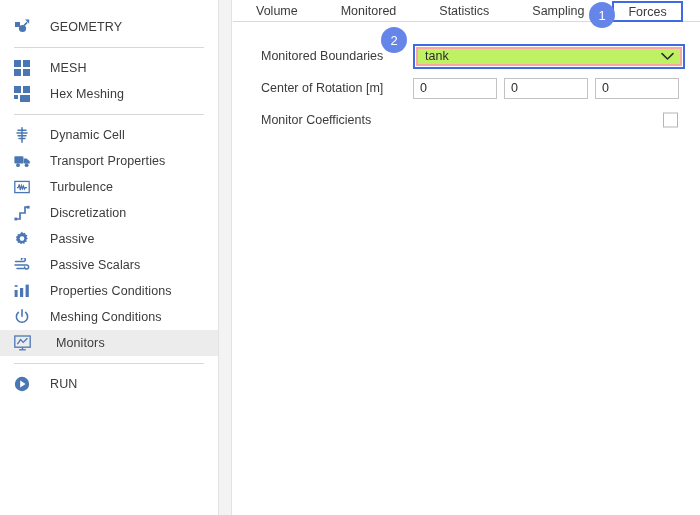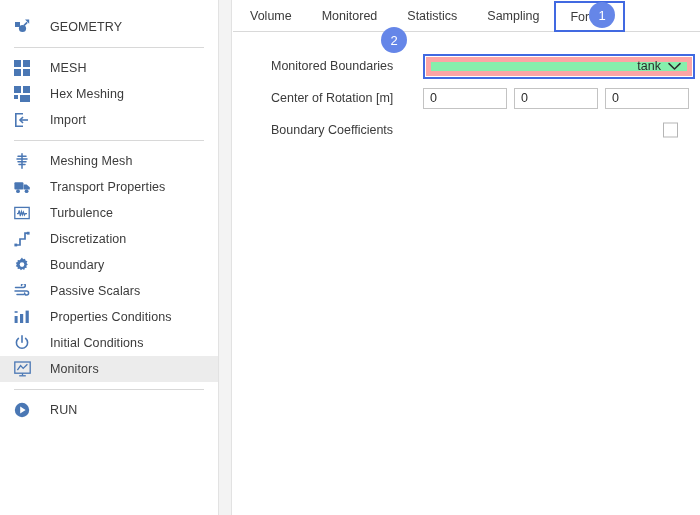--- a/index.html
+++ b/index.html
@@ -23,21 +23,21 @@
     background: #ffffff;
   }
   .nav-row {
     position: relative;
     display: flex;
     align-items: center;
     height: 26px;
     padding-left: 14px;
     box-sizing: border-box;
   }
-  .nav-row.selected { background: #ececec; }
+  .nav-row.selected { background: #ececec; gap: 6px; }
   .nav-icon {
     width: 24px; height: 20px;
     flex: 0 0 24px;
     display: flex;
     align-items: center;
     justify-content: flex-start;
     color: #4a77b4;
   }
   .nav-icon svg { display: block; }
   .nav-label {
@@ -69,26 +69,27 @@
   #panel {
     position: absolute;
     left: 233px; top: 0;
     width: 467px; height: 515px;
     background: #ffffff;
   }
 
   
   #tabbar {
     position: relative;
-    height: 32px;
+    height: 22px;
     border-bottom: 1px solid #d9d9d9;
     display: flex;
     align-items: stretch;
-    padding-left: 2px;
-    box-sizing: border-box;
+    padding-left: 8px;
+    box-sizing: border-box;
+    gap: 13px;
   }
   .tab {
     display: flex;
     align-items: center;
     justify-content: center;
     padding: 0 14px;
     font-size: 12.5px;
     color: #3b3b3b;
     white-space: nowrap;
     box-sizing: border-box;
@@ -105,21 +106,21 @@
   
   #formbody {
     position: relative;
     padding: 18px 0 0 0;
   }
   .form-row {
     position: relative;
     display: flex;
     align-items: center;
     height: 32px;
-    padding-left: 38px;
+    padding-left: 28px;
     box-sizing: border-box;
   }
   .form-label {
     width: 152px;
     flex: 0 0 152px;
     font-size: 12.5px;
     color: #3b3b3b;
     white-space: nowrap;
   }
   .field-area { display: flex; align-items: center; }
@@ -129,26 +130,25 @@
     position: relative;
     width: 272px;
     height: 25px;
     box-sizing: border-box;
     border: 2px solid #4169e1;
     background: #ffffff;
   }
   .dropdown-inner {
     position: absolute;
     left: 1px; top: 1px; right: 1px; bottom: 1px;
-    border: 5px solid #fca5a5;
-    background: #86efac;
-    display: flex;
-    align-items: center;
-    box-sizing: border-box;
-    text-align: right;
+    border: 2px solid #fca5a5;
+    background: #bef264;
+    display: flex;
+    align-items: center;
+    box-sizing: border-box;
   }
   .dropdown-value {
     padding-left: 7px;
     font-size: 12.5px;
     color: #2b2b2b;
     flex: 1 1 auto;
     white-space: nowrap;
     overflow: hidden;
   }
   .dropdown-caret {
@@ -242,45 +242,35 @@
         <svg width="16" height="16" viewBox="0 0 16 16" fill="#4a77b4">
           <rect x="0" y="0" width="7" height="7"></rect>
             <rect x="9" y="0" width="7" height="7"></rect>
           <rect x="0" y="9" width="4" height="4"></rect>
             <rect x="6" y="9" width="10" height="7"></rect>
         </svg>
       </span>
       <span class="nav-label">Hex Meshing</span>
     </div>
 
-    <div class="nav-row">
-      <span class="nav-icon">
-        <svg width="16" height="16" viewBox="0 0 16 16" fill="none" stroke="#4a77b4" stroke-width="1.6">
-          <path d="M9 1.8 H1.8 V14.2 H9"></path>
-          <path d="M14 8 H6" stroke-width="1.6"></path>
-          <path d="M9 5 L6 8 L9 11" fill="none"></path>
-        </svg>
-      </span>
-      <span class="nav-label">Import</span>
-    </div>
 
     <div class="nav-sep"></div>
 
 
     <div class="nav-row">
       <span class="nav-icon">
         <svg width="16" height="16" viewBox="0 0 16 16" fill="none" stroke="#4a77b4" stroke-width="1.5" stroke-linecap="round">
           <path d="M8 0.8 V15.2"></path>
           <path d="M4 3.2 H12"></path>
             <path d="M3 6 H13"></path>
             <path d="M4 8.8 H12"></path>
             <path d="M5 11.6 H11"></path>
         </svg>
       </span>
-      <span class="nav-label">Meshing Mesh</span>
+      <span class="nav-label">Dynamic Cell</span>
     </div>
 
     <div class="nav-row">
       <span class="nav-icon">
         <svg width="17" height="14" viewBox="0 0 17 14" fill="#4a77b4">
           <rect x="0.4" y="2.2" width="9" height="7.4" rx="1"></rect>
           <path d="M9.6 4.6 H12.6 L15.8 7.3 V9.6 H9.6 Z"></path>
           <circle cx="4" cy="11.2" r="1.9"></circle>
             <circle cx="12.6" cy="11.2" r="1.9"></circle>
         </svg>
@@ -309,21 +299,21 @@
       <span class="nav-label">Discretization</span>
     </div>
 
     <div class="nav-row">
       <span class="nav-icon">
         <svg width="16" height="16" viewBox="0 0 16 16" fill="#4a77b4">
           <path d="M8 0.6l1.1 1.6 1.9-.5.5 1.9 1.9.6-.9 1.8 1.3 1.5-1.5 1.3.5 1.9-1.9.4-.7 1.9-1.7-.9-1.6 1.2-1.2-1.5-2 .2-.1-2-1.8-.8 1-1.7-1-1.7 1.8-.8.1-2 2 .2z"></path>
           <circle cx="8" cy="7.6" r="2.3" fill="#ffffff"></circle>
         </svg>
       </span>
-      <span class="nav-label">Boundary</span>
+      <span class="nav-label">Passive</span>
     </div>
 
     <div class="nav-row">
       <span class="nav-icon">
         <svg width="17" height="14" viewBox="0 0 17 14" fill="none" stroke="#4a77b4" stroke-width="1.5" stroke-linecap="round">
           <path d="M1.5 3.4 H9.4 a1.9 1.9 0 1 0-1.9-2"></path>
           <path d="M1 7 H12.6 a2 2 0 1 1-2 2.1"></path>
           <path d="M3 10.6 H9.6"></path>
         </svg>
       </span>
@@ -344,21 +334,21 @@
 
 
 
     <div class="nav-row">
       <span class="nav-icon">
         <svg width="16" height="16" viewBox="0 0 16 16" fill="none" stroke="#4a77b4" stroke-width="1.6" stroke-linecap="round">
           <path d="M4.4 3.4 a5.6 5.6 0 1 0 7.2 0"></path>
           <path d="M8 0.9 V7.2"></path>
         </svg>
       </span>
-      <span class="nav-label">Initial Conditions</span>
+      <span class="nav-label">Meshing Conditions</span>
     </div>
 
     <div class="nav-row selected">
       <span class="nav-icon">
         <svg width="17" height="16" viewBox="0 0 17 16" fill="none" stroke="#4a77b4" stroke-width="1.3">
           <rect x="0.8" y="1" width="15.4" height="11.2"></rect>
           <path d="M3.4 9.2 L6.6 4.6 L9.2 7.4 L13.4 3.2" stroke-width="1.3"></path>
           <path d="M8.5 12.4 V14.4"></path>
             <path d="M5.2 14.8 H11.8"></path>
         </svg>
@@ -422,21 +412,21 @@
       <div class="form-row">
         <span class="form-label">Center of Rotation [m]</span>
         <div class="field-area">
           <div class="num-input">0</div>
           <div class="num-input">0</div>
           <div class="num-input">0</div>
         </div>
       </div>
 
       <div class="form-row">
-        <span class="form-label">Boundary Coefficients</span>
+        <span class="form-label">Monitor Coefficients</span>
         <div class="checkbox-cell">
           <div class="checkbox"></div>
         </div>
       </div>
 
     </div>
   </div>
 
   <div class="badge" id="badge-1">
     <span>1</span>

